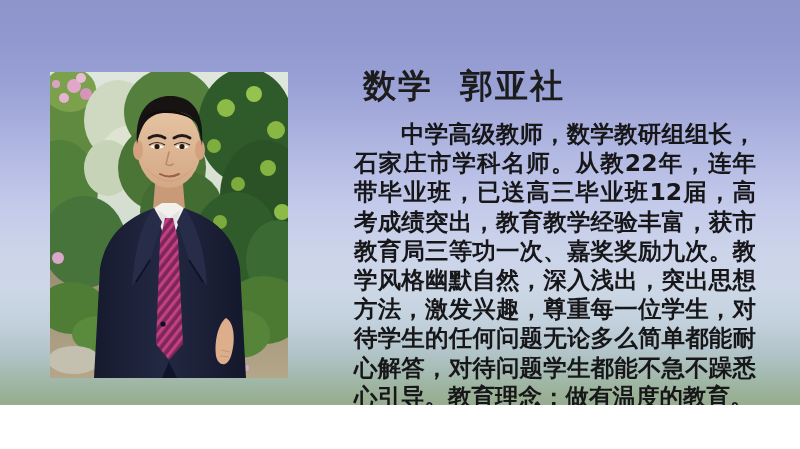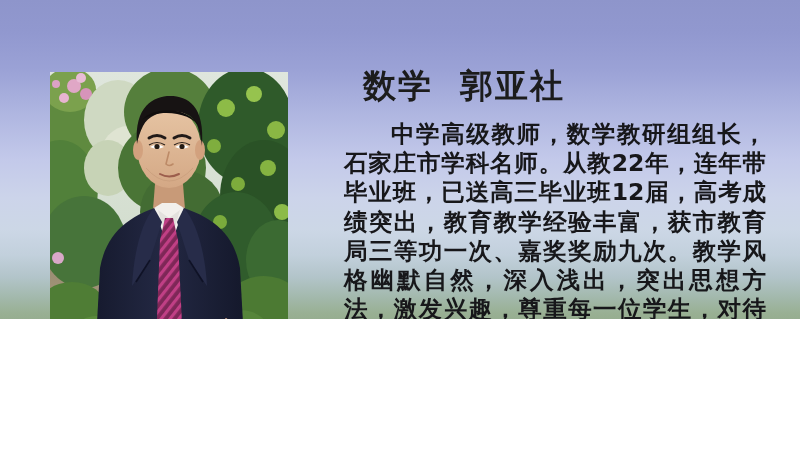--- a/index.html
+++ b/index.html
@@ -7,21 +7,21 @@
     padding: 0;
     background: #ffffff;
   }
   body {
     font-family: "DejaVu Sans", "Liberation Sans", sans-serif;
   }
 
   .slide {
     position: relative;
     width: 800px;
-    height: 319px;
+    height: 405px;
     overflow: hidden;
     background: linear-gradient(
       to bottom,
       #8e95cb 0%,
       #9198cf 10%,
       #9ba2d6 22%,
       #aeb5e0 35%,
       #c3c9ea 50%,
       #ccd4ea 62%,
       #ccd7e6 72%,
@@ -62,21 +62,21 @@
     padding-left: 22px;
     font-family: "DejaVu Serif", "Liberation Serif", serif;
     white-space: pre;
   }
   .bio {
     font-size: 23.5px;
     font-weight: 700;
     color: #17171a;
     line-height: 29.2px;
     letter-spacing: 0px;
-    margin: 3px;
+    margin: 13px;
     text-align: justify;
     text-justify: inter-ideograph;
     text-indent: 2em;
     font-family: "DejaVu Sans", "Liberation Sans", sans-serif;
   }
 </style>
 </head>
 <body>
 
 <div class="slide">

